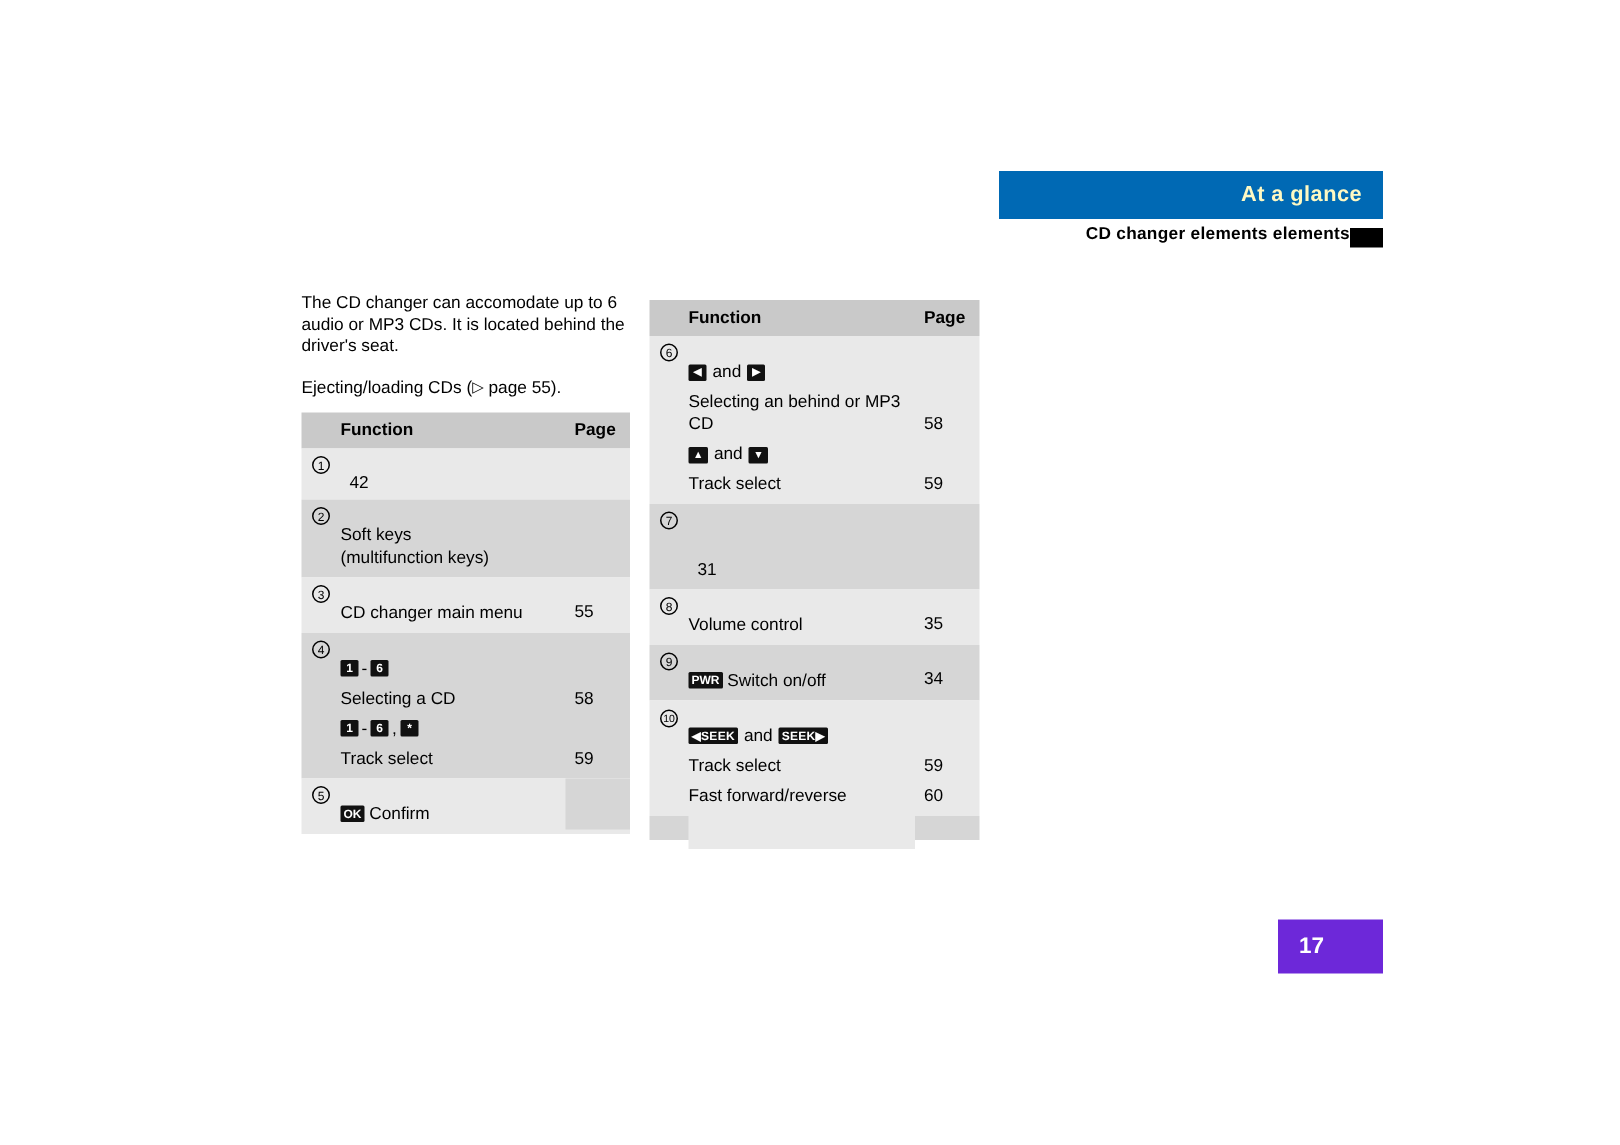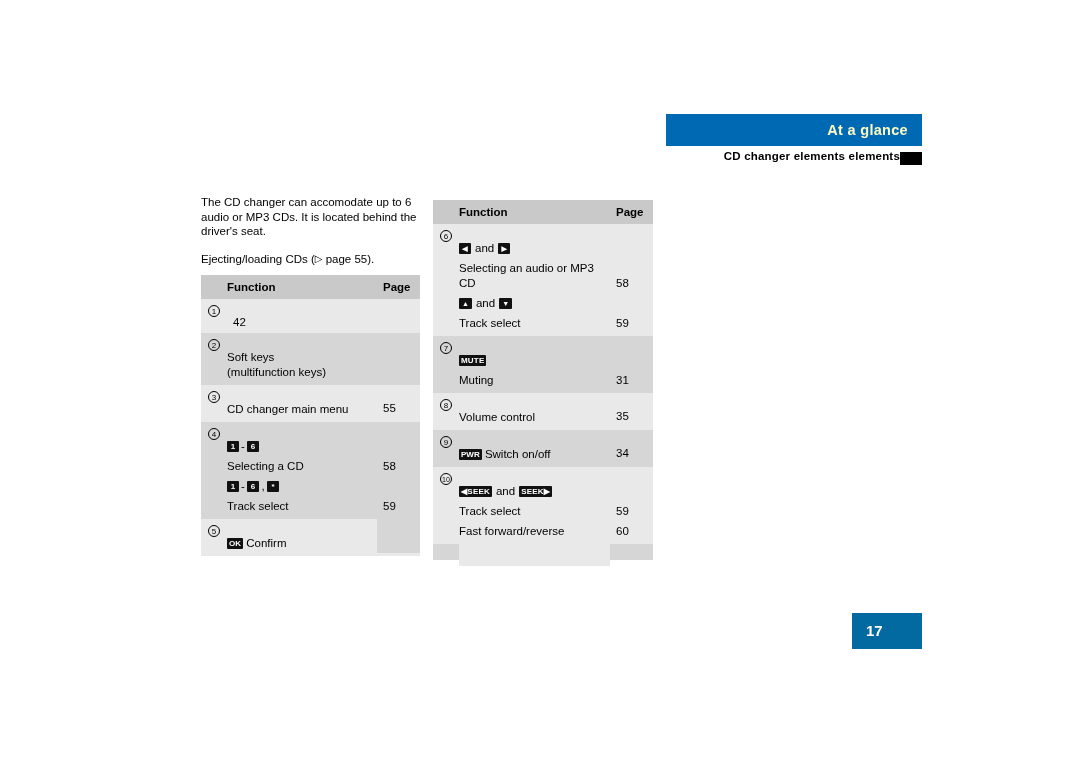--- a/index.html
+++ b/index.html
@@ -162,21 +162,21 @@
   .sep { display: inline-block; width: 8px; text-align: center; }
   .and { margin: 0 4px; }
 
   
   .pagenum-box {
     position: absolute;
     left: 852px;
     top: 613px;
     width: 70px;
     height: 36px;
-    background: #0369a1;
+    background: #6d28d9;
   }
   .pagenum-box .num {
     position: absolute;
     left: 14px;
     top: 9px;
     color: #ffffff;
     font-size: 15px;
     font-weight: bold;
   }
 </style>
@@ -261,42 +261,38 @@
     <div class="col-fn">Function</div>
     <div class="col-page">Page</div>
   </div>
 
   <div class="row shade-a">
     <div class="col-num"><span class="cnum">6</span></div>
     <div class="col-fn">
       <div class="cell-line">
         <span class="key tri">◀</span><span class="and">and</span><span class="key tri">▶</span>
       </div>
-      <div class="cell-line">Selecting an audio or MP3</div>
+      <div class="cell-line">Selecting an behind or MP3</div>
       <div class="cell-line" style="margin-top:0">CD</div>
       <div class="cell-line">
         <span class="key tri">▲</span><span class="and">and</span><span class="key tri">▼</span>
       </div>
       <div class="cell-line">Track select</div>
     </div>
     <div class="col-page">
       <div class="cell-line" style="visibility:hidden">&nbsp;</div>
       <div class="cell-line" style="visibility:hidden">&nbsp;</div>
       <div class="cell-line" style="margin-top:0">58</div>
       <div class="cell-line" style="visibility:hidden">&nbsp;</div>
       <div class="cell-line">59</div>
     </div>
   </div>
 
   <div class="row shade-b">
     <div class="col-num"><span class="cnum">7</span></div>
-    <div class="col-fn">
-      <div class="cell-line"><span class="key wide">MUTE</span></div>
-      <div class="cell-line">Muting</div>
-    </div>
     <div class="col-page">
       <div class="cell-line" style="visibility:hidden">&nbsp;</div>
       <div class="cell-line">31</div>
     </div>
   </div>
 
   <div class="row shade-a">
     <div class="col-num"><span class="cnum">8</span></div>
     <div class="col-fn">
         <div class="cell-line">Volume control</div>

